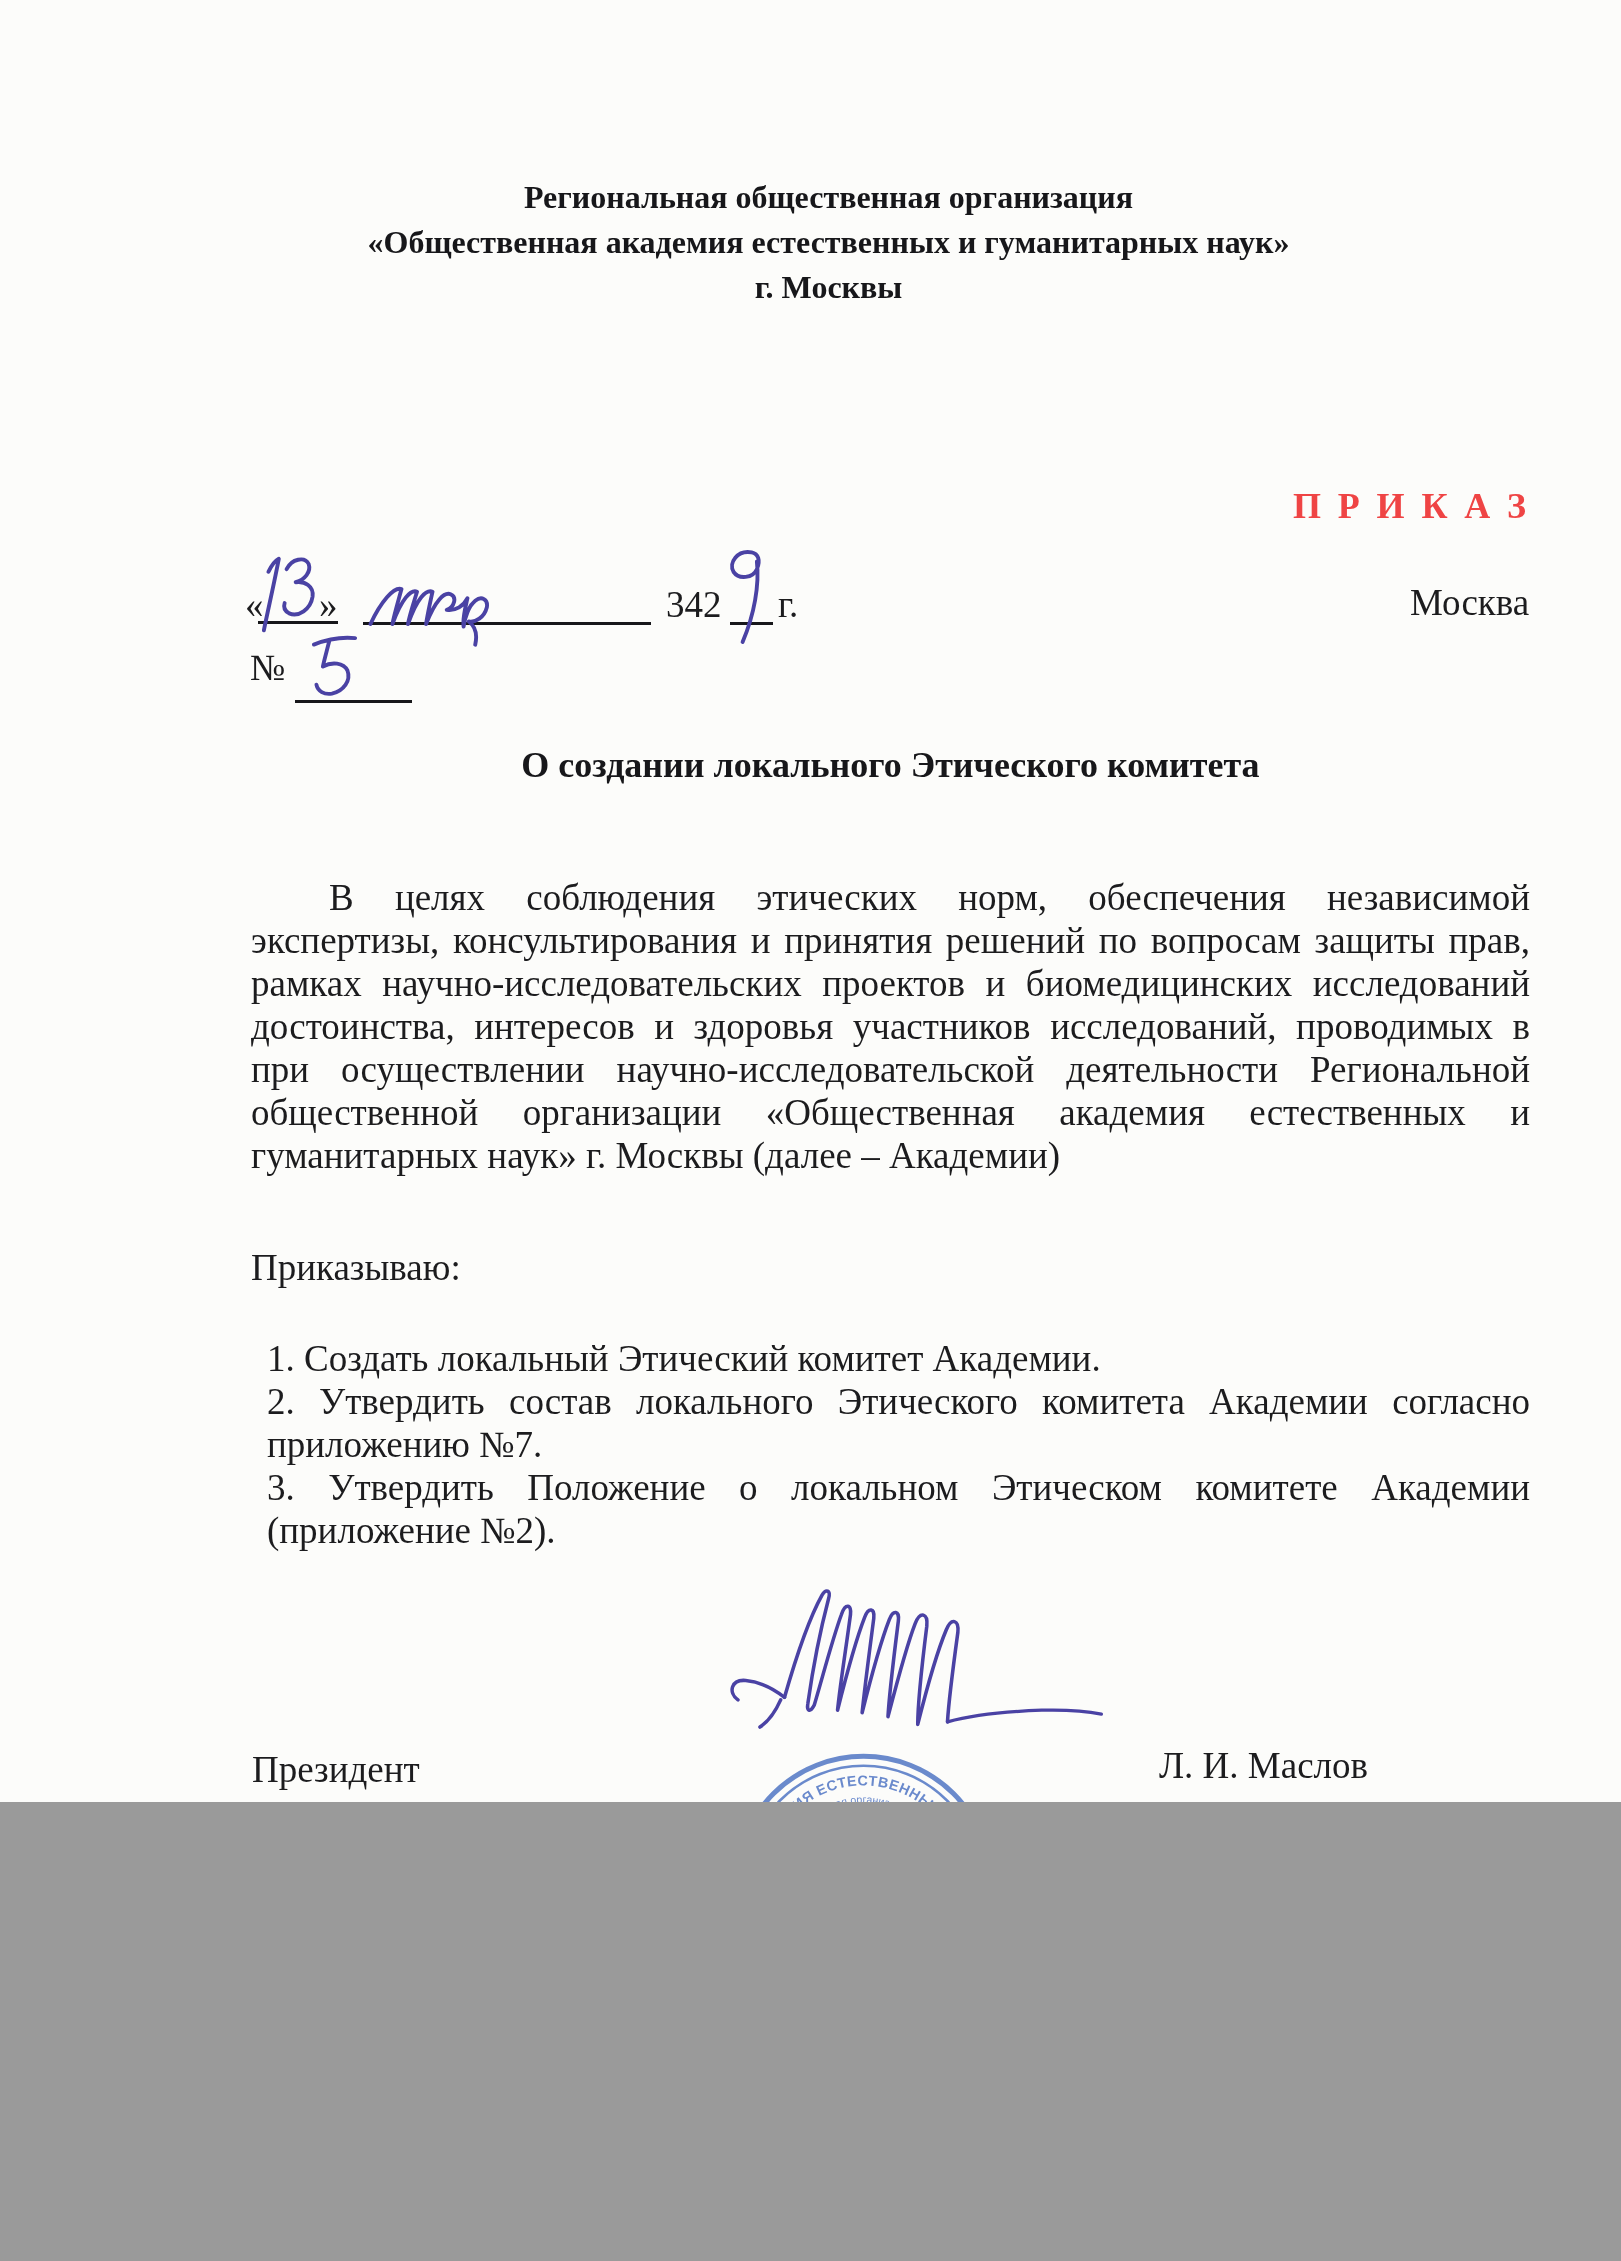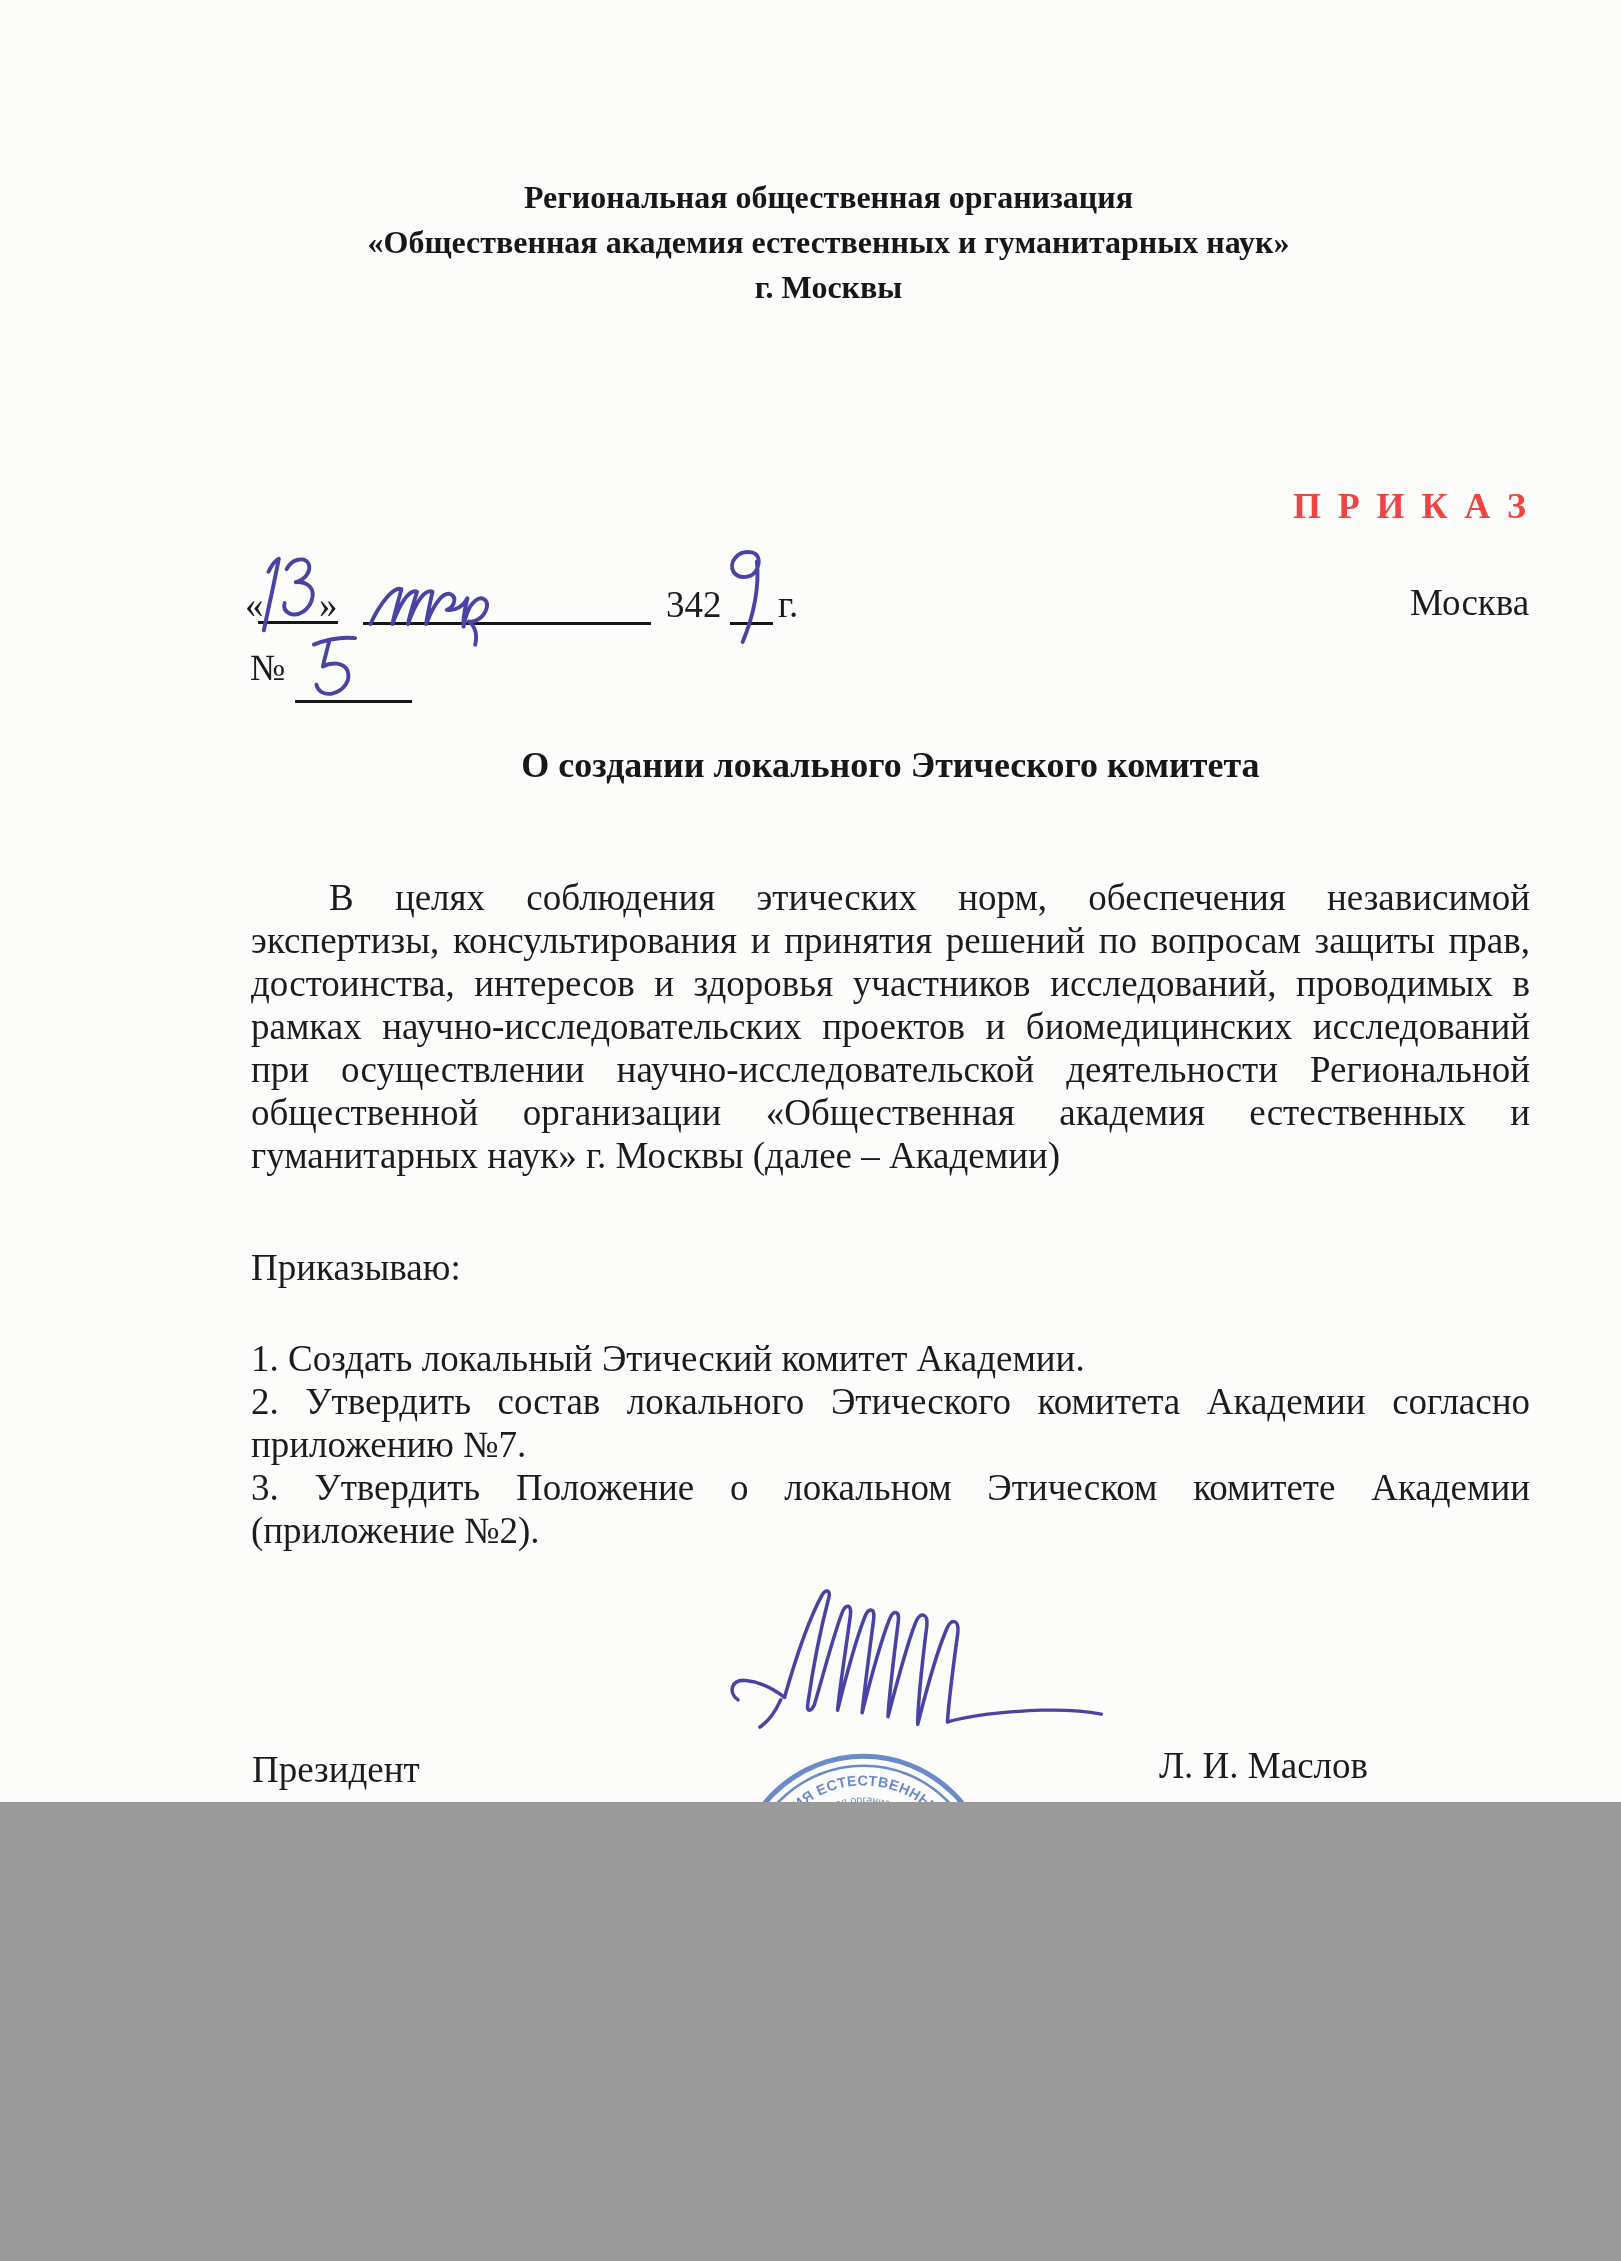--- a/index.html
+++ b/index.html
@@ -33,21 +33,21 @@
     left:251px;top:744px;width:1279px;
     text-align:center;font-weight:bold;font-size:36px;color:#17171a;
   }
   
   .body-block{left:251px;top:876px;width:1279px;font-size:37px;line-height:43px;}
   .bline{text-align:justify;}
   .bline.stretch{text-align-last:justify;}
   .bline.first{text-indent:78px;}
   .directive{left:251px;top:1246px;width:1279px;font-size:37px;}
   .order-block{left:251px;top:1337px;width:1279px;font-size:37px;line-height:43px;}
-  .oline{text-align:justify;}
+  .oline{text-align:justify;margin-left:16px;}
   .oline.stretch{text-align-last:justify;}
   
   .sig-title{left:252px;top:1748px;font-size:37px;}
   .sig-name{left:1159px;top:1744px;font-size:37px;}
   .seal-svg{left:725px;top:1745px;opacity:0.9;}
   .seal-svg text{font-family:"Liberation Sans", sans-serif;fill:var(--stamp);}
   .seal-svg .ring{stroke:var(--stamp);fill:none;}
   .sign-svg{left:718px;top:1577px;}
   .sign-svg path{stroke:var(--ink);fill:none;stroke-linecap:round;stroke-linejoin:round;}
   
@@ -93,22 +93,22 @@
 
   <svg class="abs" style="left:302px;top:633px;" width="65" height="71" viewBox="0 0 100 110" role="img" aria-label="5">
     <path class="hw" stroke-width="6" d="M18 18 C38 10 62 6 82 8 M42 12 C38 28 34 42 32 52 C46 44 64 46 70 58 C76 74 64 90 46 94 C34 96 24 90 22 80"></path>
   </svg>
 
   <div class="abs subject">О создании локального Этического комитета</div>
 
   <div class="abs body-block">
     <div class="bline stretch first">В целях соблюдения этических норм, обеспечения независимой</div>
     <div class="bline stretch">экспертизы, консультирования и принятия решений по вопросам защиты прав,</div>
+    <div class="bline stretch">рамках научно-исследовательских проектов и биомедицинских исследований</div>
     <div class="bline stretch">достоинства, интересов и здоровья участников исследований, проводимых в</div>
-    <div class="bline stretch">рамках научно-исследовательских проектов и биомедицинских исследований</div>
     <div class="bline stretch">при осуществлении научно-исследовательской деятельности Региональной</div>
     <div class="bline stretch">общественной организации «Общественная академия естественных и</div>
     <div class="bline">гуманитарных наук» г. Москвы (далее – Академии)</div>
   </div>
 
   <div class="abs directive">Приказываю:</div>
 
   <div class="abs order-block">
     <div class="oline">1. Создать локальный Этический комитет Академии.</div>
     <div class="oline stretch">2. Утвердить состав локального Этического комитета Академии согласно</div>

